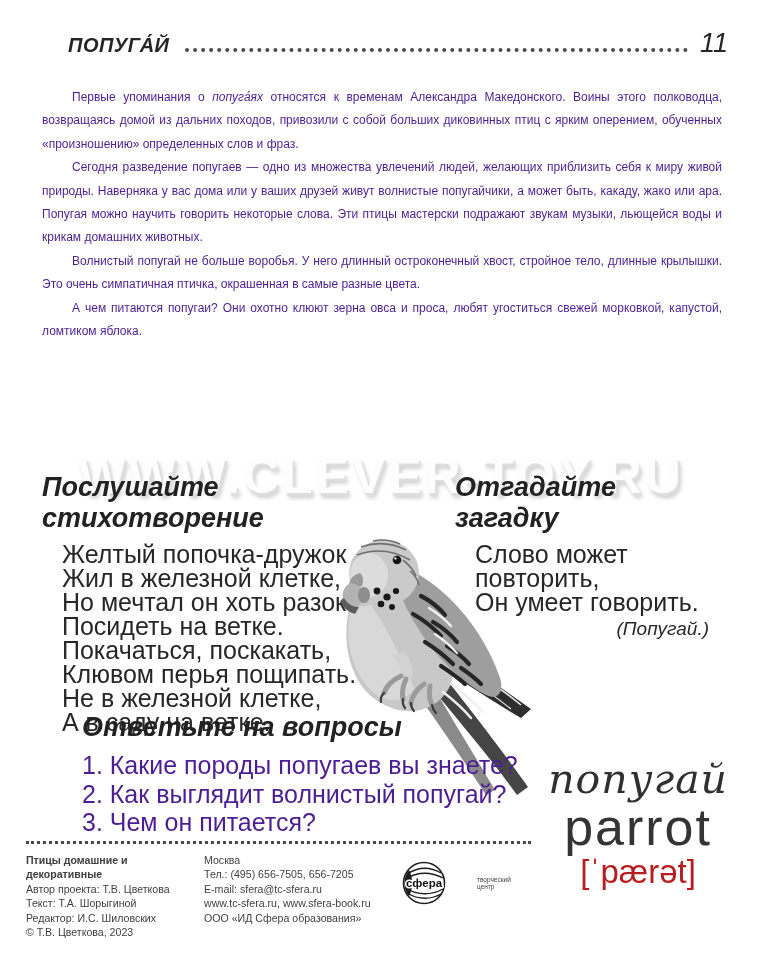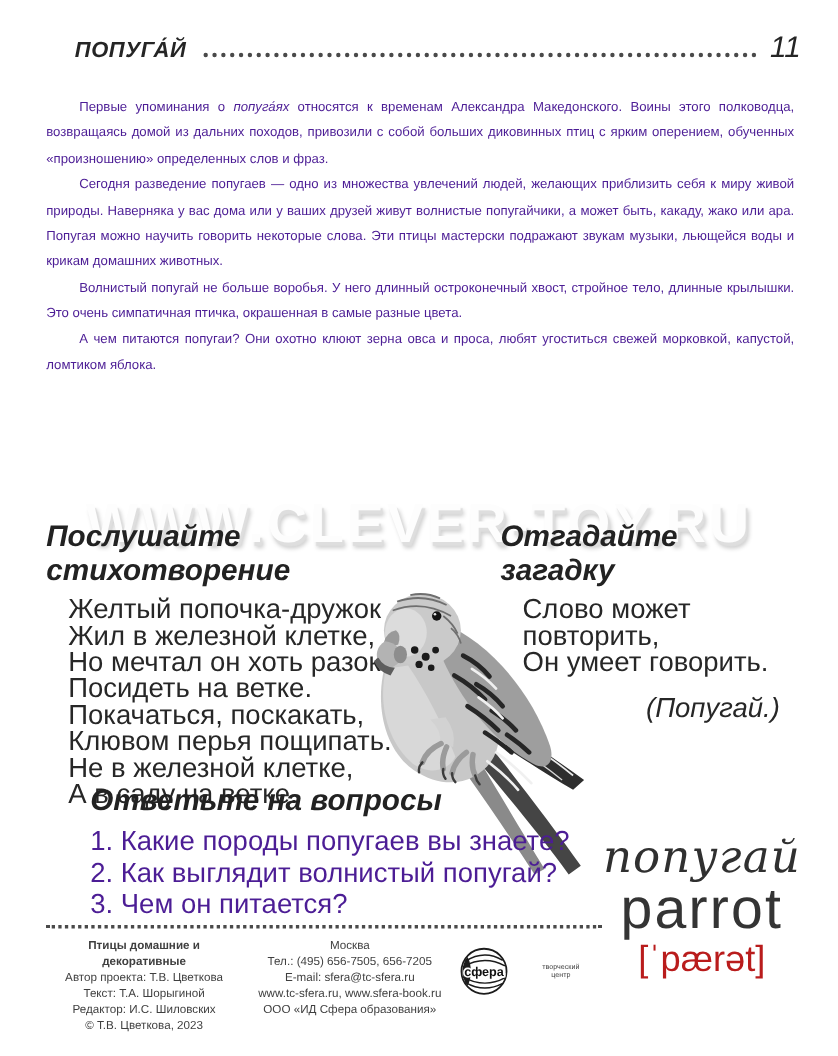--- a/index.html
+++ b/index.html
@@ -20,33 +20,33 @@
     position:absolute;left:50%;top:447px;transform:translateX(-50%);
     font-size:50px;font-weight:bold;letter-spacing:3px;white-space:nowrap;
     color:#fdfdfd;text-shadow:2px 3px 1px #dedede,3px 5px 4px #cccccc;
     z-index:0;font-family:"Liberation Sans",sans-serif;
   }
   
   .section-heading{font-size:27px;font-weight:bold;font-style:italic;color:#222;margin:0 0 8px 0;}
   .poem{position:absolute;left:42px;top:472px;width:330px;z-index:1;}
   .poem .line,.riddle .line{font-size:25px;line-height:24px;color:#272727;margin-left:20px;}
   .riddle{position:absolute;left:455px;top:472px;width:268px;z-index:1;}
-  .riddle-answer{font-size:25px;line-height:24px;font-style:italic;text-align:right;padding-right:14px;margin-top:18px;color:#272727;}
+  .riddle-answer{font-size:19px;line-height:24px;font-style:italic;text-align:right;padding-right:14px;margin-top:3px;color:#272727;}
   
   .questions{position:absolute;left:42px;top:712px;width:440px;z-index:2;margin-left:40px;}
   .questions .item{font-size:25px;line-height:28.5px;color:#4c1d95;}
   
   .bird{position:absolute;left:331px;top:538px;z-index:1;}
   
   .vocab{position:absolute;right:34px;top:757px;text-align:center;z-index:2;color:#303030;}
   .vocab-ru{font-family:"DejaVu Serif",serif;font-style:italic;font-size:41px;line-height:44px;letter-spacing:1px;}
   .vocab-en{font-family:"Liberation Sans",sans-serif;font-size:52px;line-height:52px;letter-spacing:2px;color:#343434;}
   .vocab-tr{font-family:Liberation Sans, sans-serif;font-size:33px;line-height:38px;color:#b91c1c;}
   
-  .footer{position:absolute;left:42px;right:40px;top:841px;z-index:2;color:#3f3f3f;text-align:center;}
+  .footer{position:absolute;left:26px;right:40px;top:841px;z-index:2;color:#3f3f3f;}
   .footer-rule{width:505px;border-top:3px dotted #4a4a4a;margin-bottom:9px;}
   .footer-cols{display:flex;align-items:flex-start;}
   .fcol{font-size:10.6px;line-height:14.4px;}
   .fcol-1{width:178px;}
   .fcol-2{width:196px;}
   .fcol-title{font-weight:bold;}
   .flogo{display:flex;align-items:center;margin-top:6px;gap:25px;}
   .flogo-caption{font-size:6.5px;line-height:7.5px;color:#444;margin-left:4px;}
 </style>
 </head>

